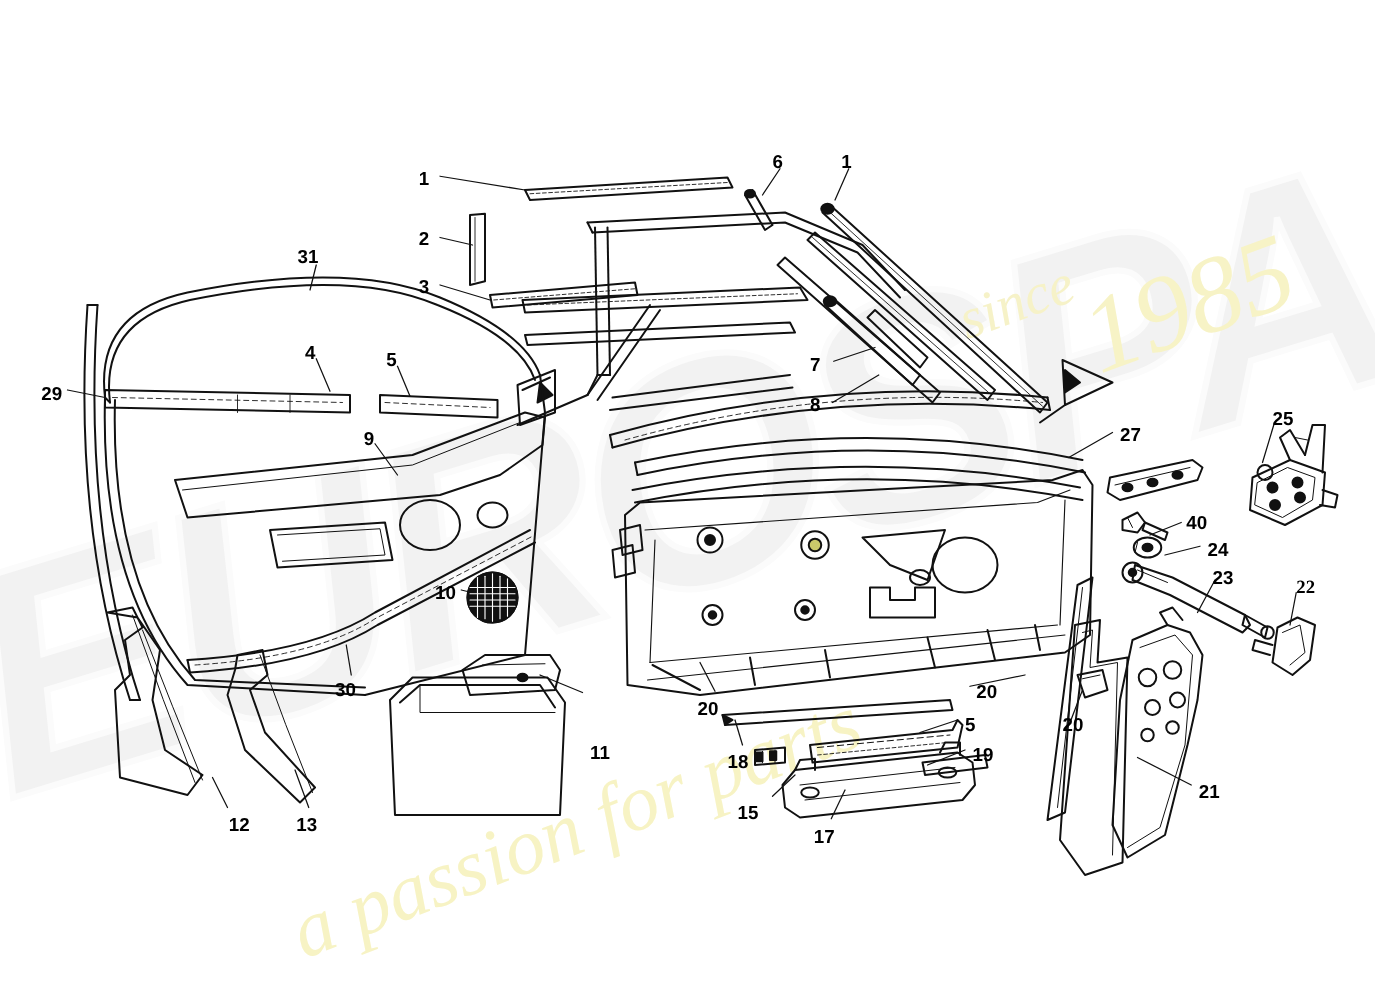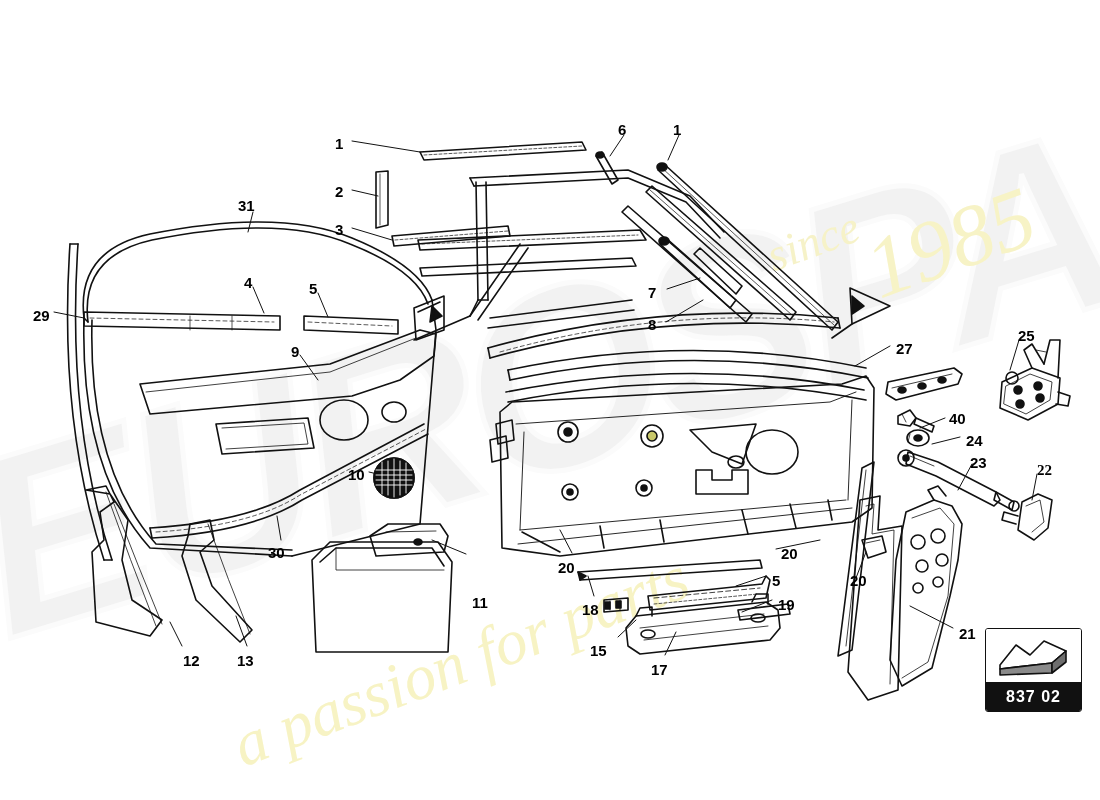--- a/index.html
+++ b/index.html
@@ -424,24 +424,14 @@
       <div class="callout" style="left: 850px; top: 573px;">20</div>
       <div class="callout" style="left: 959px; top: 626px;">21</div>
       <div class="callout" style="left: 1037px; top: 463px; font-family: Liberation Serif, serif;">22</div>
       <div class="callout" style="left: 970px; top: 455px;">23</div>
       <div class="callout" style="left: 966px; top: 433px;">24</div>
       <div class="callout" style="left: 1018px; top: 328px;">25</div>
       <div class="callout" style="left: 896px; top: 341px;">27</div>
       <div class="callout" style="left: 949px; top: 411px;">40</div>
     </div>
 
-  <div id="badge">
-    <div class="pic">
-      <svg width="95" height="53" viewBox="0 0 95 53">
-        <path d="M14 36 L30 16 L44 26 L58 12 L80 22 L66 34 L14 40 Z" fill="#ffffff" stroke="#111" stroke-width="1.6" stroke-linejoin="round"></path>
-        <path d="M14 40 L66 34 L66 44 L14 46 Z" fill="#8a8a8a" stroke="#111" stroke-width="1.6" stroke-linejoin="round"></path>
-        <path d="M66 34 L80 22 L80 33 L66 44 Z" fill="#6e6e6e" stroke="#111" stroke-width="1.6" stroke-linejoin="round"></path>
-      </svg>
-    </div>
-    <div class="num">837 02</div>
-  </div>
 
 </div>
 
 </body></html>

